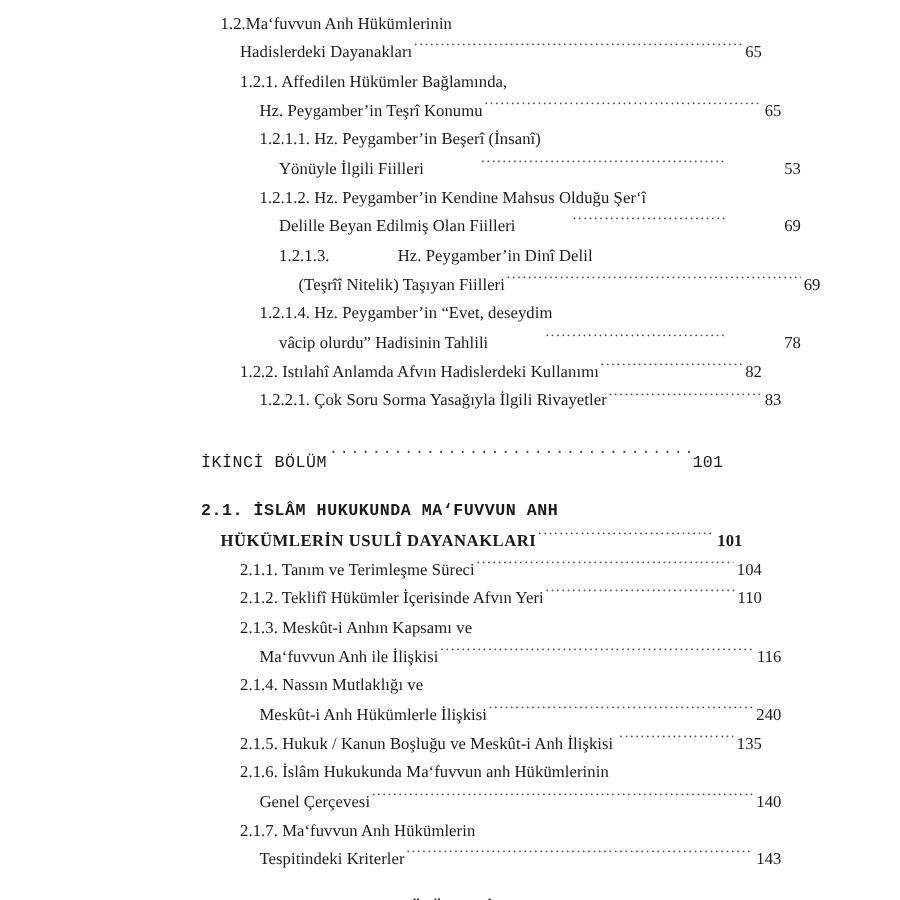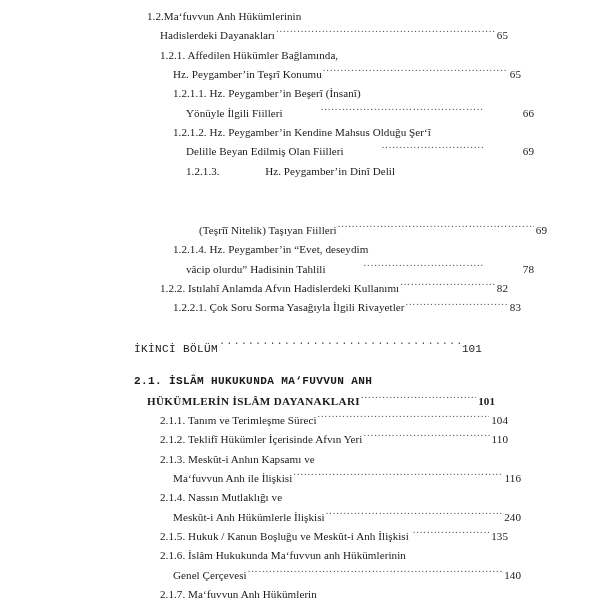--- a/index.html
+++ b/index.html
@@ -81,21 +81,21 @@
   
   .bold .num, .bold .txt, .bold .pageno { font-weight: bold; }
   .caps .txt, .caps .num { letter-spacing: 0.35px; }
 
   
   .ind-0  { padding-left: 0px; font-family: Liberation Mono, monospace; }
   .ind-1  { padding-left: 13px; }
   .ind-2  { padding-left: 26px; }
   .ind-3  { padding-left: 39px; }
   .ind-4  { padding-left: 52px; gap: 37px; }
-  .ind-5  { padding-left: 65px; margin-top: 40px; }
+  .ind-5  { padding-left: 65px; }
 
   .gap-lg { height: 22px; }
   .gap-md { height: 13px; }
 </style>
 </head>
 <body>
 
 <div id="toc">
     <div class="entry">
       <div class="line ind-1 nolead">
@@ -123,21 +123,21 @@
     </div>
     <div class="entry">
       <div class="line ind-3 nolead">
         <span class="num">1.2.1.1.</span>
         <span class="txt"> Hz. Peygamber’in Beşerî (İnsanî)</span>
         <span class="spacer"></span>
       </div>
       <div class="line ind-4">
         <span class="txt">Yönüyle İlgili Fiilleri</span>
         <span class="leader"></span>
-        <span class="pageno">66</span>
+        <span class="pageno">53</span>
       </div>
     </div>
     <div class="entry">
       <div class="line ind-3 nolead">
         <span class="num">1.2.1.2.</span>
         <span class="txt"> Hz. Peygamber’in Kendine Mahsus Olduğu Şer‘î</span>
         <span class="spacer"></span>
       </div>
       <div class="line ind-4">
         <span class="txt">Delille Beyan Edilmiş Olan Fiilleri</span>
@@ -194,21 +194,21 @@
       </div>
     </div>
     <div class="gap-md"></div>
     <div class="entry">
       <div class="line ind-0 bold caps nolead">
         <span class="num">2.1.</span>
         <span class="txt"> İSLÂM HUKUKUNDA MA‘FUVVUN ANH</span>
         <span class="spacer"></span>
       </div>
       <div class="line ind-1 bold caps">
-        <span class="txt">HÜKÜMLERİN İSLÂM DAYANAKLARI</span>
+        <span class="txt">HÜKÜMLERİN USULÎ DAYANAKLARI</span>
         <span class="leader"></span>
         <span class="pageno">101</span>
       </div>
     </div>
     <div class="entry">
       <div class="line ind-2">
         <span class="num">2.1.1.</span>
         <span class="txt"> Tanım ve Terimleşme Süreci</span>
         <span class="leader"></span>
         <span class="pageno">104</span>

